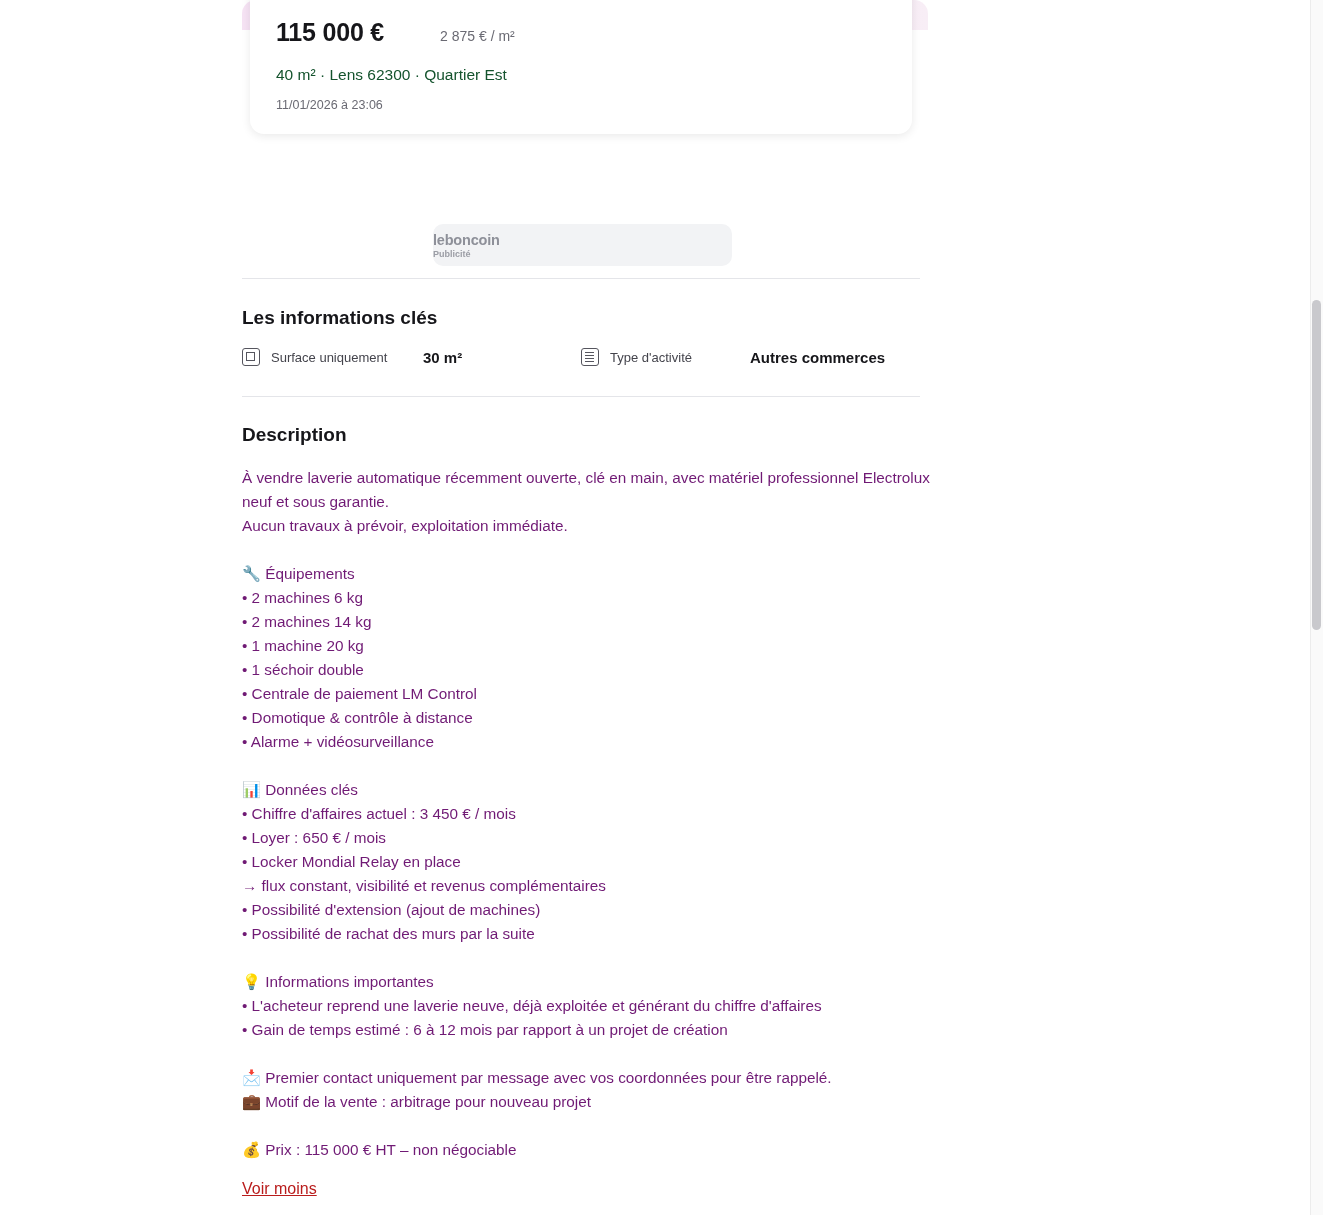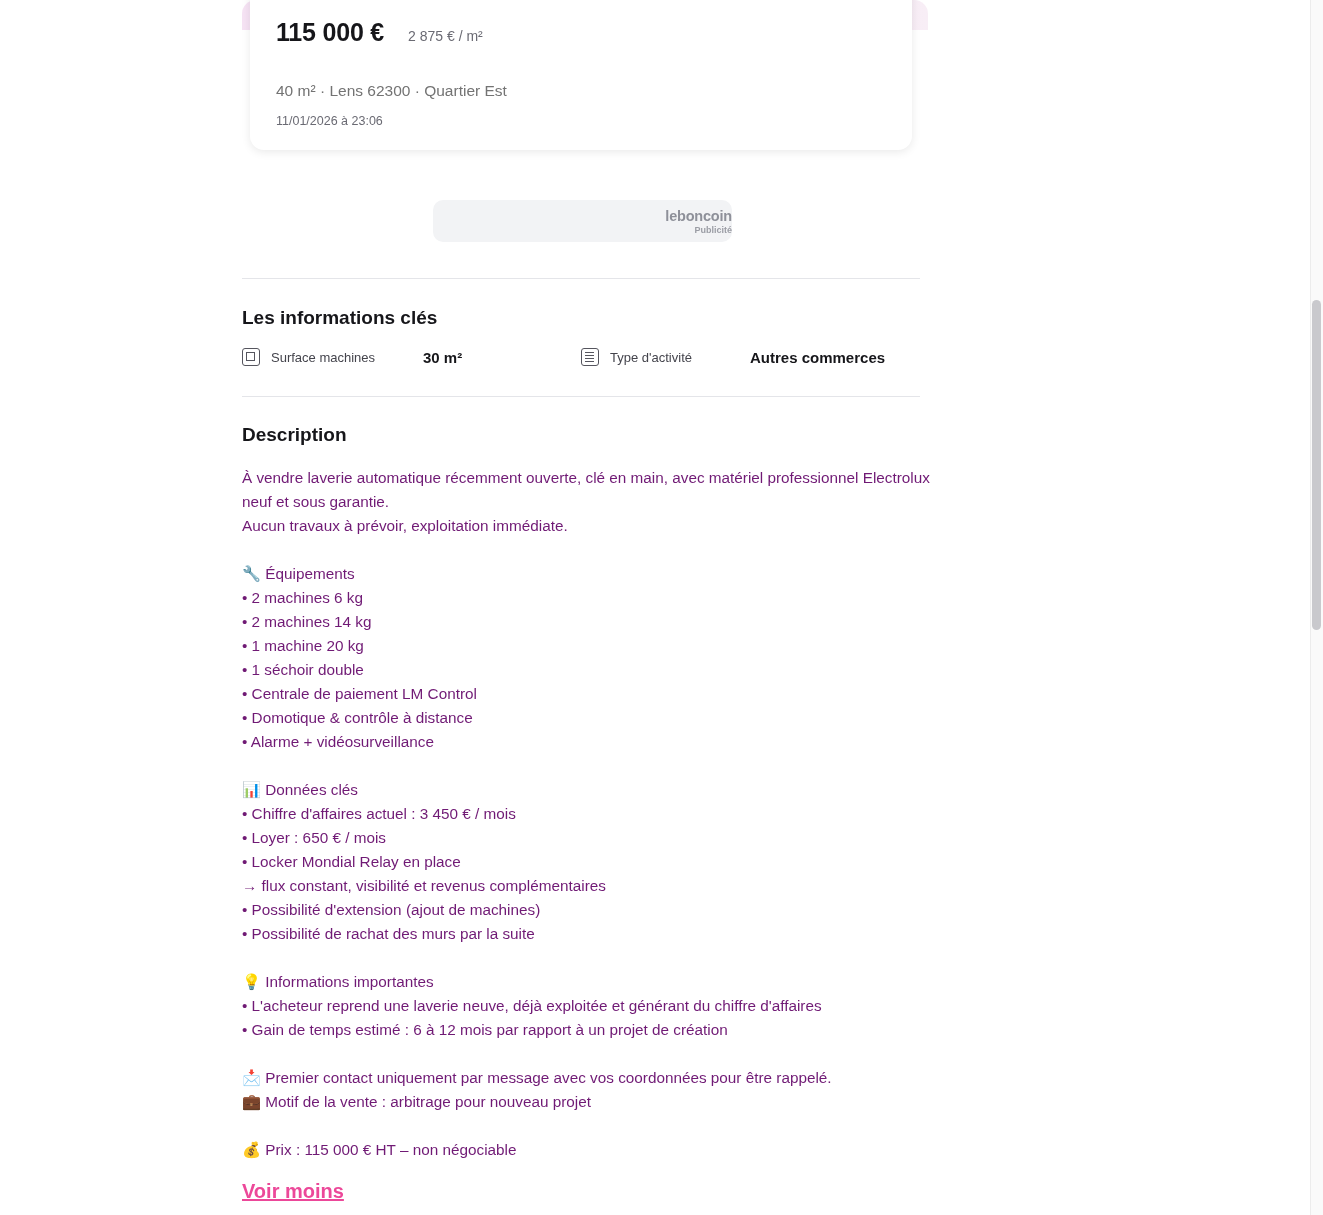--- a/index.html
+++ b/index.html
@@ -56,49 +56,50 @@
   }
   .price {
     font-size: 25px;
     font-weight: bold;
     letter-spacing: -0.2px;
     color: #16161a;
   }
   .price-sqm {
     font-size: 14px;
     color: #6a6a73;
+    margin-left: 32px;
   }
   .specs {
-    margin-top: 35px;
+    margin-top: 19px;
     font-size: 15.5px;
-    color: #737373;
+    color: #14532d;
   }
   .ad-title {
     margin-top: 21px;
     font-size: 14.5px;
     color: #333339;
   }
   .ad-date {
     margin-top: 14px;
     font-size: 12.5px;
     color: #6a6a73;
   }
 
   
   .pub {
     position: absolute;
-    top: 200px;
+    top: 224px;
     left: 433px;
     width: 299px;
     height: 42px;
     background: #f2f3f5;
     border-radius: 10px;
     display: flex;
     flex-direction: column;
-    align-items: flex-end;
+    align-items: flex-start;
     justify-content: center;
     gap: 1px;
   }
   .pub-logo {
     font-size: 14.5px;
     font-weight: bold;
     color: #8e9099;
     letter-spacing: -0.2px;
   }
   .pub-sub {
@@ -186,23 +187,23 @@
     font-size: 15.3px;
     line-height: 24px;
     color: #701a75;
     white-space: pre-wrap;
   }
 
   .voir-moins {
     position: absolute;
     top: 1180px;
     left: 242px;
-    font-size: 20px;
-    font-weight: bold;
-    color: #ec4899;
+    font-size: 16px;
+    font-weight: normal;
+    color: #b91c1c;
     text-decoration: underline;
     cursor: pointer;
   }
 
   
   .scrollbar-track {
     position: absolute;
     top: 0;
     right: 0;
     width: 13px;
@@ -242,21 +243,21 @@
     <span class="pub-sub">Publicité</span>
   </div>
 
   <div class="divider divider-1"></div>
 
   <div class="section-title title-infos">Les informations clés</div>
 
   <div class="info-grid">
     <div class="info-cell">
       <span class="info-icon surface"></span>
-      <span class="info-label">Surface machines</span>
+      <span class="info-label">Surface uniquement</span>
       <span class="info-value">30 m²</span>
     </div>
     <div class="info-cell right">
       <span class="info-icon activity"></span>
       <span class="info-label">Type d'activité</span>
       <span class="info-value">Autres commerces</span>
     </div>
   </div>
 
   <div class="divider divider-2"></div>

